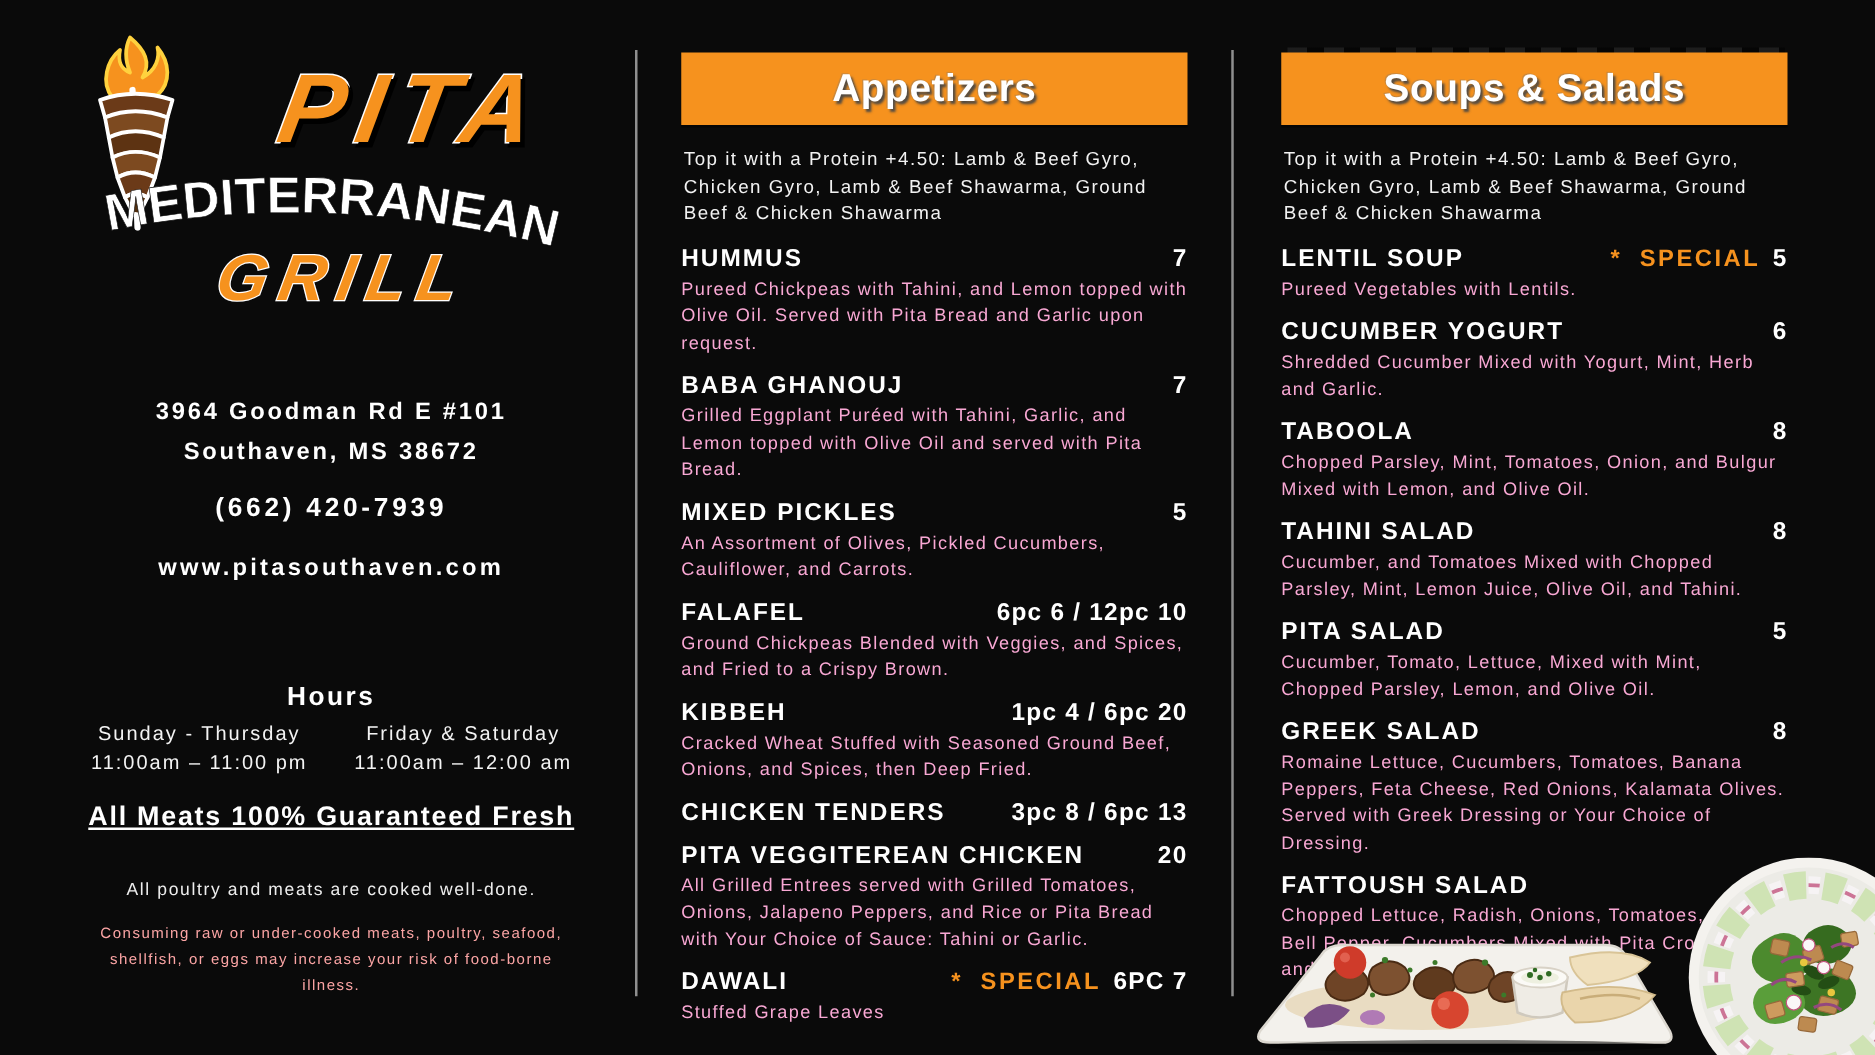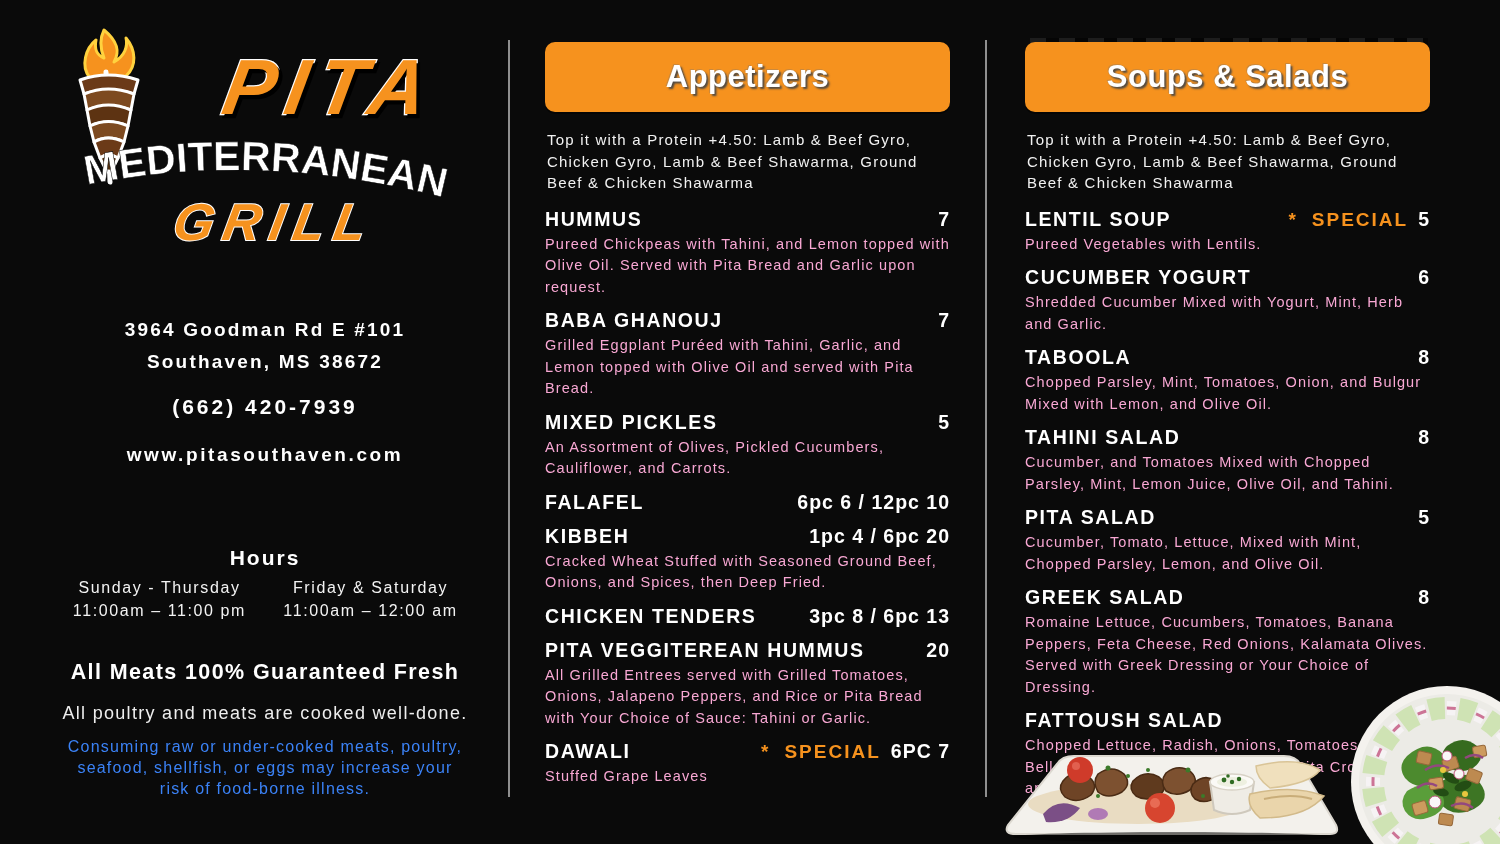--- a/index.html
+++ b/index.html
@@ -15,29 +15,29 @@
   .left{position:absolute;left:40px;top:0;width:450px;text-align:center;}
   .logo{position:absolute;left:2px;top:22px;width:446px;height:225px;}
   .addr{position:absolute;top:314px;width:100%;font-weight:bold;font-size:19px;
         letter-spacing:2.2px;line-height:32px;}
   .phone{position:absolute;top:395px;width:100%;font-weight:bold;font-size:21px;letter-spacing:3px;}
   .site{position:absolute;top:444px;width:100%;font-weight:bold;font-size:19px;letter-spacing:2.6px;}
   .hours{position:absolute;top:530px;width:100%;}
   .hours h2{margin:16px 0 6px;font-size:21px;letter-spacing:2px;}
   .hrow{display:flex;justify-content:space-between;padding:0 22px;}
   .hcol{width:48%;font-size:16px;letter-spacing:1.6px;color:#f3f3f3;line-height:23px;}
-  .fresh{position:absolute;top:660px;width:100%;font-weight:bold;font-size:21.5px;letter-spacing:1.4px;}
-  .note1{position:absolute;top:703px;width:100%;font-size:18px;letter-spacing:1.3px;color:#eee;}
-  .note2{position:absolute;top:736px;width:100%;font-size:16px;letter-spacing:1.2px;
-         color:#3b82f6;line-height:21px;padding:0 26px;box-sizing:border-box;}
+  .fresh{position:absolute;top:641px;width:100%;font-weight:bold;font-size:21.5px;letter-spacing:1.4px;text-decoration:underline;}
+  .note1{position:absolute;top:703px;width:100%;font-size:14px;letter-spacing:1.3px;color:#eee;}
+  .note2{position:absolute;top:736px;width:100%;font-size:12px;letter-spacing:1.2px;
+         color:#fca5a5;line-height:21px;padding:0 26px;box-sizing:border-box;}
 
   
   .col{position:absolute;top:42px;width:405px;}
   .col.mid{left:545px;} .col.right{left:1025px;}
-  .sec-head{height:70px;border-radius:10px;display:flex;align-items:center;justify-content:center;
+  .sec-head{height:58px;border-radius:0;display:flex;align-items:center;justify-content:center;
             box-shadow:0 2px 0 rgba(0,0,0,.5);}
   .sec-head h1{margin:0;font-size:31px;font-weight:800;letter-spacing:.5px;color:#fff;
                text-shadow:2px 2px 2px rgba(70,70,70,.95), -1px -1px 0 rgba(120,120,120,.35);}
   .intro{margin:17px 2px 14px;font-size:15px;letter-spacing:1.2px;line-height:21.5px;color:#f2f2f2;}
   .item{margin-bottom:11px;}
   .row{display:flex;align-items:baseline;}
   .name{margin:0;font-size:19.5px;font-weight:bold;letter-spacing:1.6px;color:#fff;}
   .price{margin-left:auto;font-size:19.5px;font-weight:bold;letter-spacing:1px;white-space:nowrap;padding-left:10px;}
   .special{flex:1;text-align:right;font-weight:bold;font-size:19px;letter-spacing:2px;}
   .special .star{margin-right:14px;}
@@ -148,41 +148,42 @@
       <span class="price">5</span>
         </div>
       <p class="desc">An Assortment of Olives, Pickled Cucumbers, Cauliflower, and Carrots.</p>
     </article>
 
     <article class="item">
       <div class="row">
           <h3 class="name">FALAFEL</h3>
       <span class="price">6pc 6  /  12pc 10</span>
         </div>
+      <p class="desc">Ground Chickpeas Blended with Veggies, and Spices, and Fried to a Crispy Brown.</p>
     </article>
 
     <article class="item">
       <div class="row">
           <h3 class="name">KIBBEH</h3>
       <span class="price">1pc 4  /  6pc 20</span>
         </div>
       <p class="desc">Cracked Wheat Stuffed with Seasoned Ground Beef, Onions, and Spices, then Deep Fried.</p>
     </article>
 
     <article class="item">
       <div class="row">
           <h3 class="name">CHICKEN TENDERS</h3>
       <span class="price">3pc 8  /  6pc 13</span>
         </div>
 
     </article>
 
     <article class="item">
       <div class="row">
-          <h3 class="name">PITA VEGGITEREAN HUMMUS</h3>
+          <h3 class="name">PITA VEGGITEREAN CHICKEN</h3>
       <span class="price">20</span>
         </div>
       <p class="desc">All Grilled Entrees served with Grilled Tomatoes, Onions, Jalapeno Peppers, and Rice or Pita Bread with Your Choice of Sauce: Tahini or Garlic.</p>
     </article>
 
     <article class="item">
       <div class="row">
           <h3 class="name">DAWALI</h3>
         <span class="special" style="color:#f6921e">
           <span class="star">*</span><span>SPECIAL</span>

